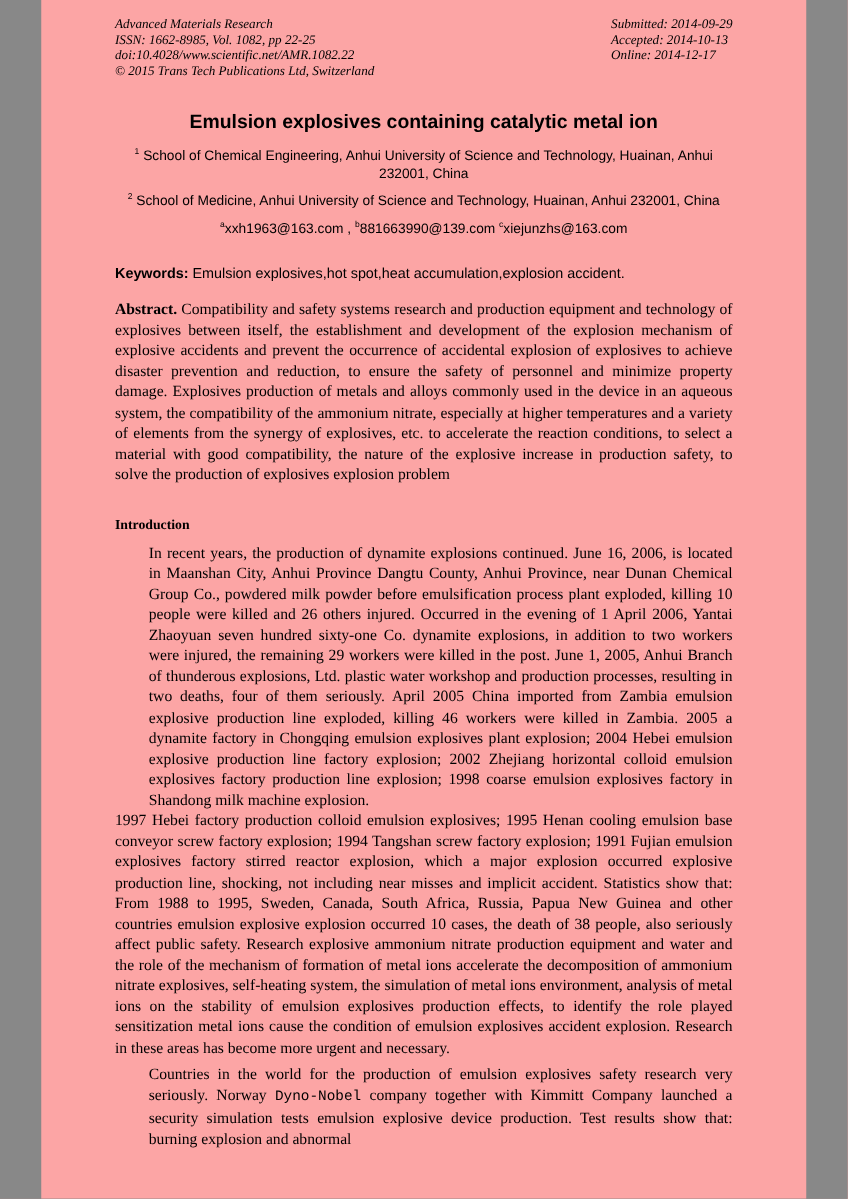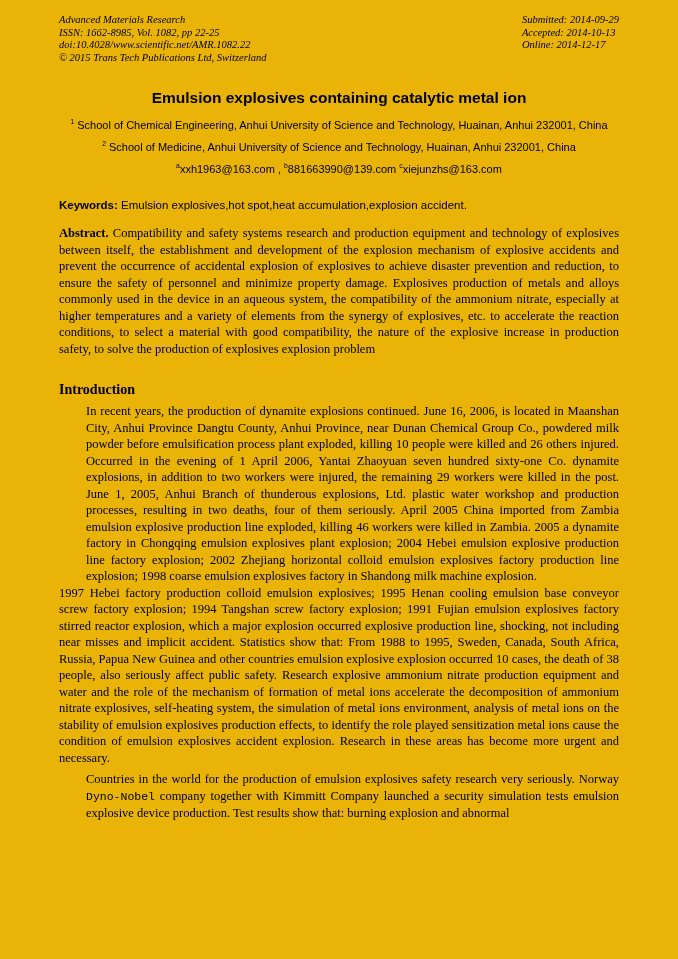--- a/index.html
+++ b/index.html
@@ -1,20 +1,20 @@
 <!DOCTYPE html>
 <html><head>
 <meta charset="utf-8">
 <style>
   html, body { margin: 0; padding: 0; background: #888; }
   .page {
-    width: 678px;
+    width: 612px;
     height: 959px;
     margin: 0 auto;
-    background: #eab308;
+    background: #fca5a5;
     color: #000000;
     box-sizing: border-box;
     padding: 14px 59px 0 59px;
     overflow: hidden;
   }
   
   .header-row {
     display: flex;
     justify-content: space-between;
     font-family: "Liberation Serif", serif;
@@ -74,21 +74,21 @@
     line-height: 16.5px;
     text-align: justify;
     margin: 0;
   }
   .abstract { margin-top: 12px; }
   .bold-lead { font-weight: bold; }
   .section-heading {
     margin-top: 24px;
     font-family: "Liberation Serif", serif;
     font-weight: bold;
-    font-size: 14px;
+    font-size: 11px;
     line-height: 17px;
   }
   .section-body { margin-top: 5px; margin-left: 27px; }
   .mono {
     font-family: "Liberation Mono", monospace;
     font-size: 11.5px;
   }
 </style>
 </head>
 <body>

